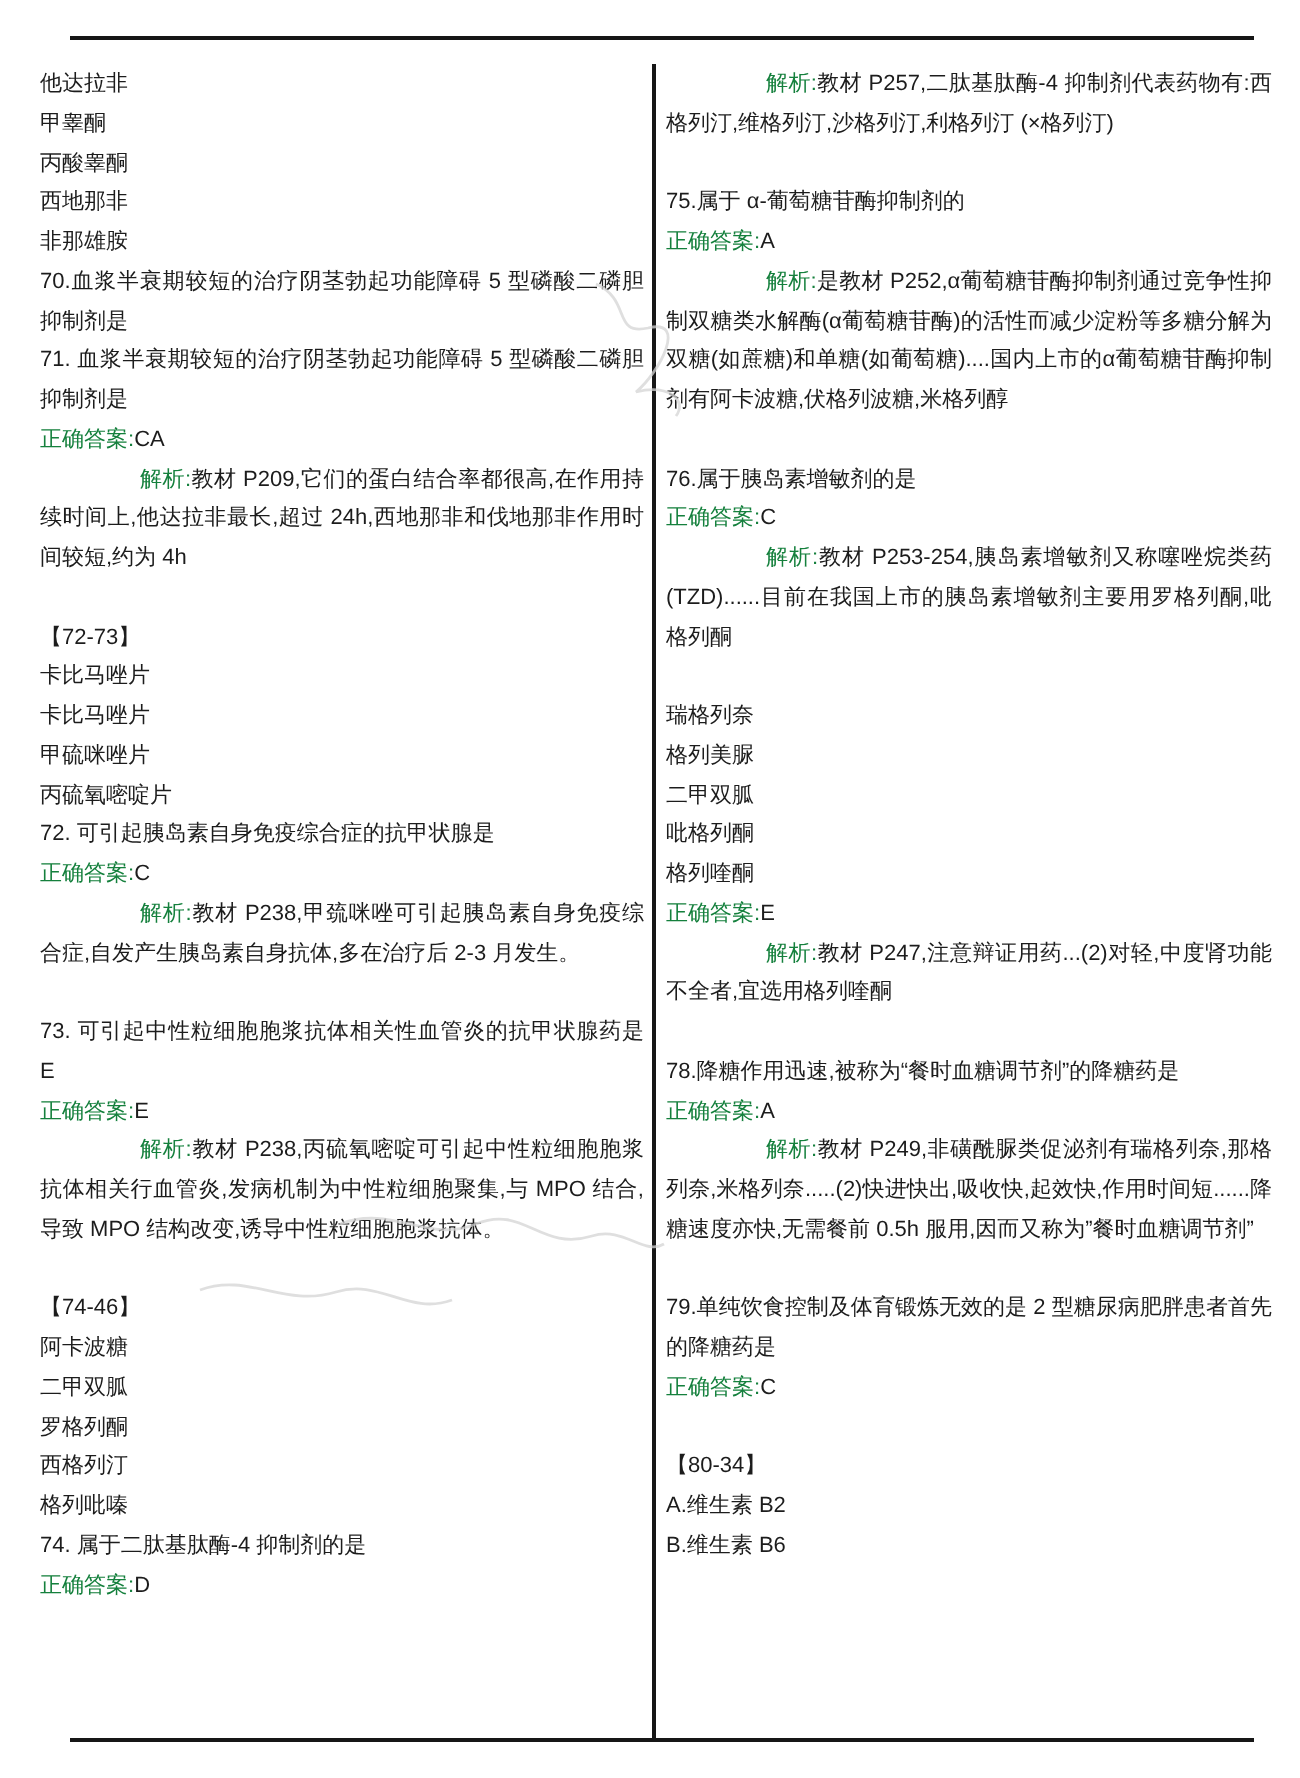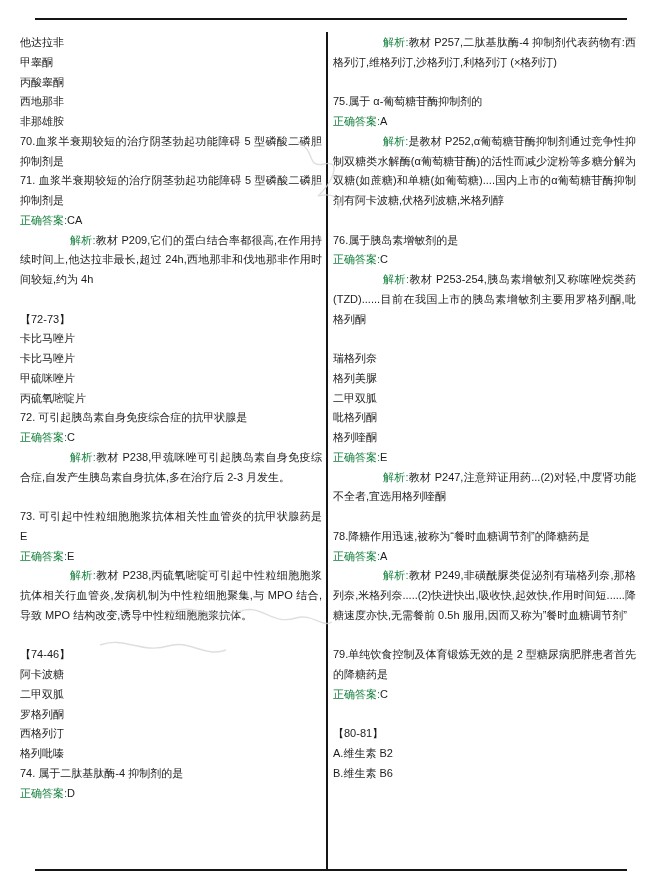--- a/index.html
+++ b/index.html
@@ -84,21 +84,21 @@
     <p><span class="red">正确答案:</span><span>E</span></p>
     <p class="analysis"><span class="red">解析:</span><span>教材 P247,注意辩证用药...(2)对轻,中度肾功能不全者,宜选用格列喹酮</span></p>
     <div class="spacer"></div>
     <p>78.降糖作用迅速,被称为“餐时血糖调节剂”的降糖药是</p>
     <p><span class="red">正确答案:</span><span>A</span></p>
     <p class="analysis"><span class="red">解析:</span><span>教材 P249,非磺酰脲类促泌剂有瑞格列奈,那格列奈,米格列奈.....(2)快进快出,吸收快,起效快,作用时间短......降糖速度亦快,无需餐前 0.5h 服用,因而又称为”餐时血糖调节剂”</span></p>
     <div class="spacer"></div>
     <p>79.单纯饮食控制及体育锻炼无效的是 2 型糖尿病肥胖患者首先的降糖药是</p>
     <p><span class="red">正确答案:</span><span>C</span></p>
     <div class="spacer"></div>
-    <p>【80-81】</p>
+    <p>【80-34】</p>
     <p>A.维生素 B2</p>
     <p>B.维生素 B6</p>
   </div>
 
 <svg class="watermarks" width="650" height="889" viewBox="0 0 650 889">
   <g fill="none" stroke="#d4d4d4" stroke-width="1.4" opacity="0.75">
     <path d="M298,142 C316,150 306,168 324,164 C344,159 330,186 318,196 C334,192 344,200 338,208"></path>
     <path d="M170,612 C196,602 214,622 238,612 C262,602 270,626 296,618 C312,613 322,628 332,622"></path>
     <path d="M100,645 C124,636 142,654 168,646 C190,639 204,658 226,650"></path>
   </g>

